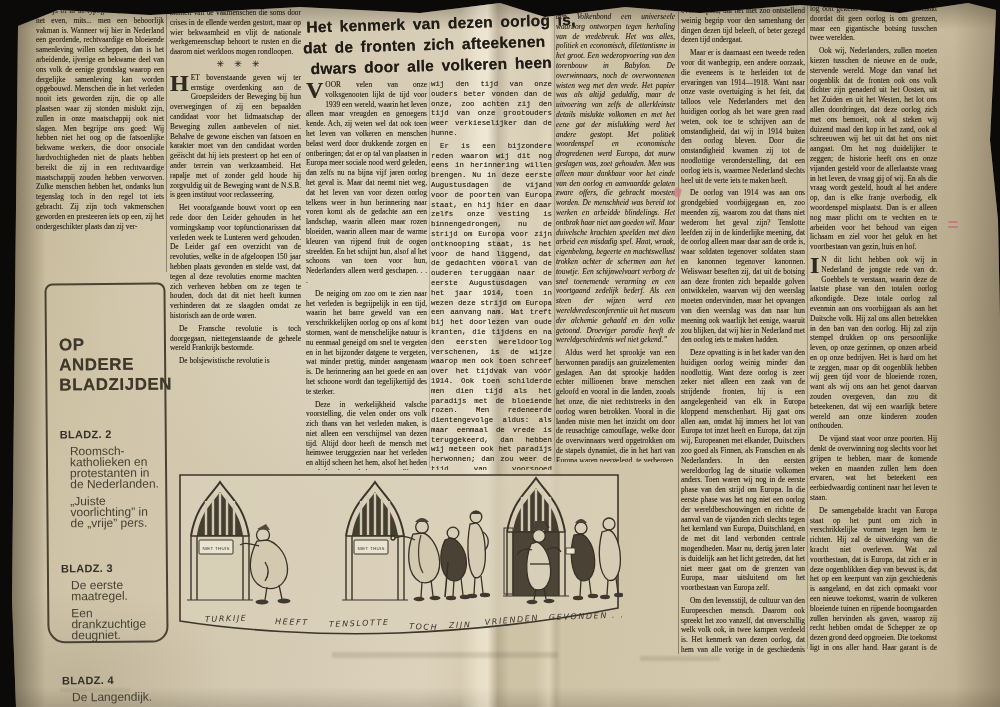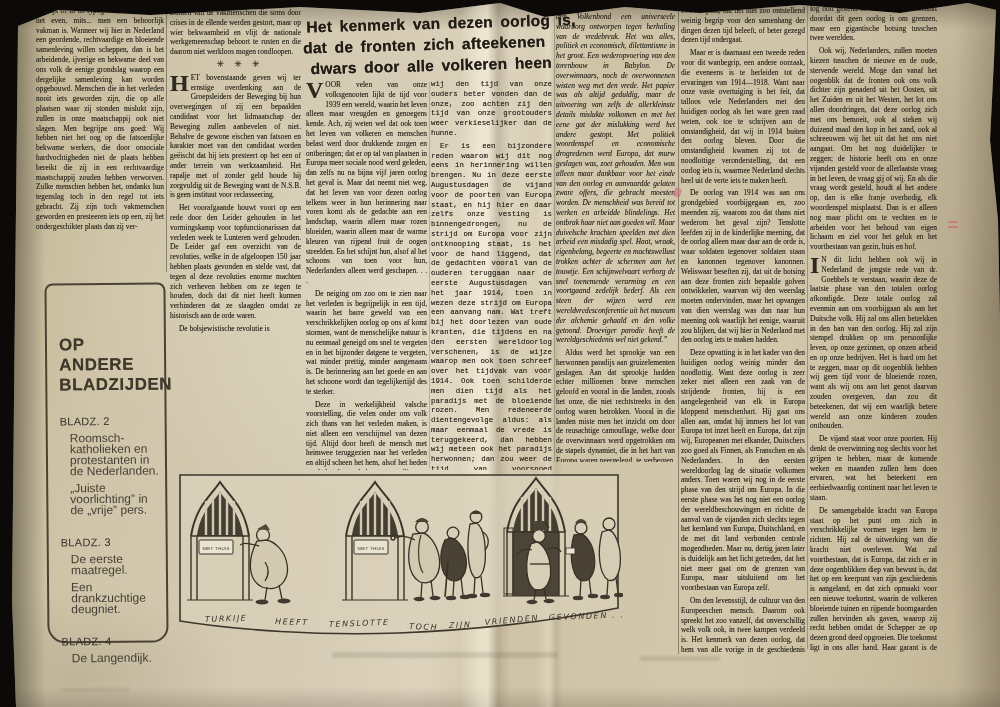--- a/index.html
+++ b/index.html
@@ -49,22 +49,22 @@
     text-shadow:0 0 .6px rgba(25,20,12,.8);}
   #headline .hl{font-size:15.6px;line-height:21px;word-spacing:3px;letter-spacing:.2px;white-space:nowrap;}
   #headline .hl1{margin-left:5px;}
   #headline .hl2{margin-left:1px;}
   #headline .hl3{margin-left:8px;}
 
   #sidebar-box{position:absolute;left:46px;top:283px;width:121px;height:360px;box-sizing:border-box;
     border:2px solid #4a4334;border-radius:8px 8px 16px 18px;padding:12px 6px 0 12px;transform:rotate(-.5deg);}
   .sb-title{font-family:"Liberation Sans",sans-serif;font-weight:bold;font-size:17px;line-height:20px;
     color:#3f392c;letter-spacing:.5px;text-shadow:0 0 .5px rgba(50,42,28,.6);margin-top:38px;}
-  .bz-head{font-family:"Liberation Sans",sans-serif;font-weight:normal;font-size:11px;line-height:12px;
-    color:#35302a;margin-top:20px;letter-spacing:.3px;}
+  .bz-head{font-family:"Liberation Sans",sans-serif;font-weight:bold;font-size:11px;line-height:12px;
+    color:#35302a;margin-top:33px;letter-spacing:.3px;}
   .bz p{font-family:"Liberation Sans",sans-serif;font-size:12px;line-height:11px;color:#454035;
     margin:6px 0 0 10px;text-align:left;}
 
   #cartoon{position:absolute;left:177px;top:472px;width:446px;height:178px;}
 
   .mark{position:absolute;opacity:.75;border-radius:2px;}
   #mark1{left:674px;top:188px;width:7px;height:9px;background:#c97a85;transform:rotate(18deg);}
   #mark2{left:948px;top:221px;width:10px;height:8px;
     background:repeating-linear-gradient(180deg,#c96b76 0 2px,transparent 2px 5px);}
   .smear{position:absolute;background:rgba(85,78,60,0.16);filter:blur(1px);}
@@ -99,20 +99,21 @@
 
     <div class="col" id="col1">
       <p class="cont">derwijs of in de typografie, het is ons om het even, mits... men een behoorlijk vakman is. Wanneer wij hier in Nederland een geordende, rechtvaardige en bloeiende samenleving willen scheppen, dan is het arbeidende, ijverige en bekwame deel van ons volk de eenige grondslag waarop een dergelijke samenleving kan worden opgebouwd. Menschen die in het verleden nooit iets geworden zijn, die op alle plaatsen waar zij stonden mislukt zijn, zullen in onze maatschappij ook niet slagen. Men begrijpe ons goed: Wij hebben niet het oog op die fatsoenlijke bekwame werkers, die door onsociale hardvochtigheden niet de plaats hebben bereikt die zij in een rechtvaardige maatschappij zouden hebben verworven. Zulke menschen hebben het, ondanks hun tegenslag toch in den regel tot iets gebracht. Zij zijn toch vakmenschen geworden en presteeren iets op een, zij het ondergeschikter plaats dan zij ver-</p>
     </div>
 
     <div class="col" id="col2">
       <p class="cont">zichten van de vakmenschen die soms door crises in de ellende werden gestort, maar op wier bekwaamheid en vlijt de nationale werkgemeenschap behoort te rusten en die daarom niet werkloos mogen rondloopen.</p>
       <p class="separator">✳ ✳ ✳</p>
       <p class="cont"><span class="dropcap">H</span><span>ET bovenstaande geven wij ter ernstige overdenking aan de Groepsleiders der Beweging bij hun overwegingen of zij een bepaalden candidaat voor het lidmaatschap der Beweging zullen aanbevelen of niet. Behalve de gewone eischen van fatsoen en karakter moet van den candidaat worden geëischt dat hij iets presteert op het een of ander terrein van werkzaamheid. Het rapalje met of zonder geld houde hij zorgvuldig uit de Beweging want de N.S.B. is geen instituut voor reclasseering.</span></p>
       <p>Het voorafgaande bouwt voort op een rede door den Leider gehouden in het vormingskamp voor topfunctionarissen dat verleden week te Lunteren werd gehouden. De Leider gaf een overzicht van de revoluties, welke in de afgeloopen 150 jaar hebben plaats gevonden en stelde vast, dat tegen al deze revoluties enorme machten zich verheven hebben om ze tegen te houden, doch dat dit niet heeft kunnen verhinderen dat ze slaagden omdat ze historisch aan de orde waren.</p>
+      <p>De Fransche revolutie is toch doorgegaan, niettegenstaande de geheele wereld Frankrijk bestormde.</p>
       <p>De bolsjewistische revolutie is</p>
     </div>
 
     <div class="col" id="col3">
       <p class="cont"><span class="dropcap">V</span><span>OOR velen van onze volksgenooten lijkt de tijd voor 1939 een wereld, waarin het leven alleen maar vreugden en genoegens kende. Ach, zij weten wel dat ook toen het leven van volkeren en menschen belast werd door drukkende zorgen en ontberingen; dat er op tal van plaatsen in Europa meer sociale nood werd geleden, dan zelfs nu na bijna vijf jaren oorlog het geval is. Maar dat neemt niet weg, dat het leven van voor dezen oorlog telkens weer in hun herinnering naar voren komt als de gedachte aan een landschap, waarin alleen maar rozen bloeiden, waarin alleen maar de warme kleuren van rijpend fruit de oogen streelden. En het schijnt hun, alsof al het schoons van toen voor hun, Nederlanders alleen werd geschapen. . . .</span></p>
       <p>De neiging om zoo om te zien naar het verleden is begrijpelijk in een tijd, waarin het barre geweld van een verschrikkelijken oorlog op ons af komt stormen, want de menschelijke natuur is nu eenmaal geneigd om snel te vergeten en in het bijzonder datgene te vergeten, wat minder prettig, minder aangenaam is. De herinnering aan het goede en aan het schoone wordt dan tegelijkertijd des te sterker.</p>
       <p>Deze in werkelijkheid valsche voorstelling, die velen onder ons volk zich thans van het verleden maken, is niet alleen een verschijnsel van dezen tijd. Altijd door heeft de mensch met heimwee teruggezien naar het verleden en altijd scheen het hem, alsof het heden een hel en het verleden een paradijs was. Daarom spreekt men niet alleen nu over „die goeie ouwe tijd”, maar zooals</p>
     </div>
 
     <div class="col" id="col4">

